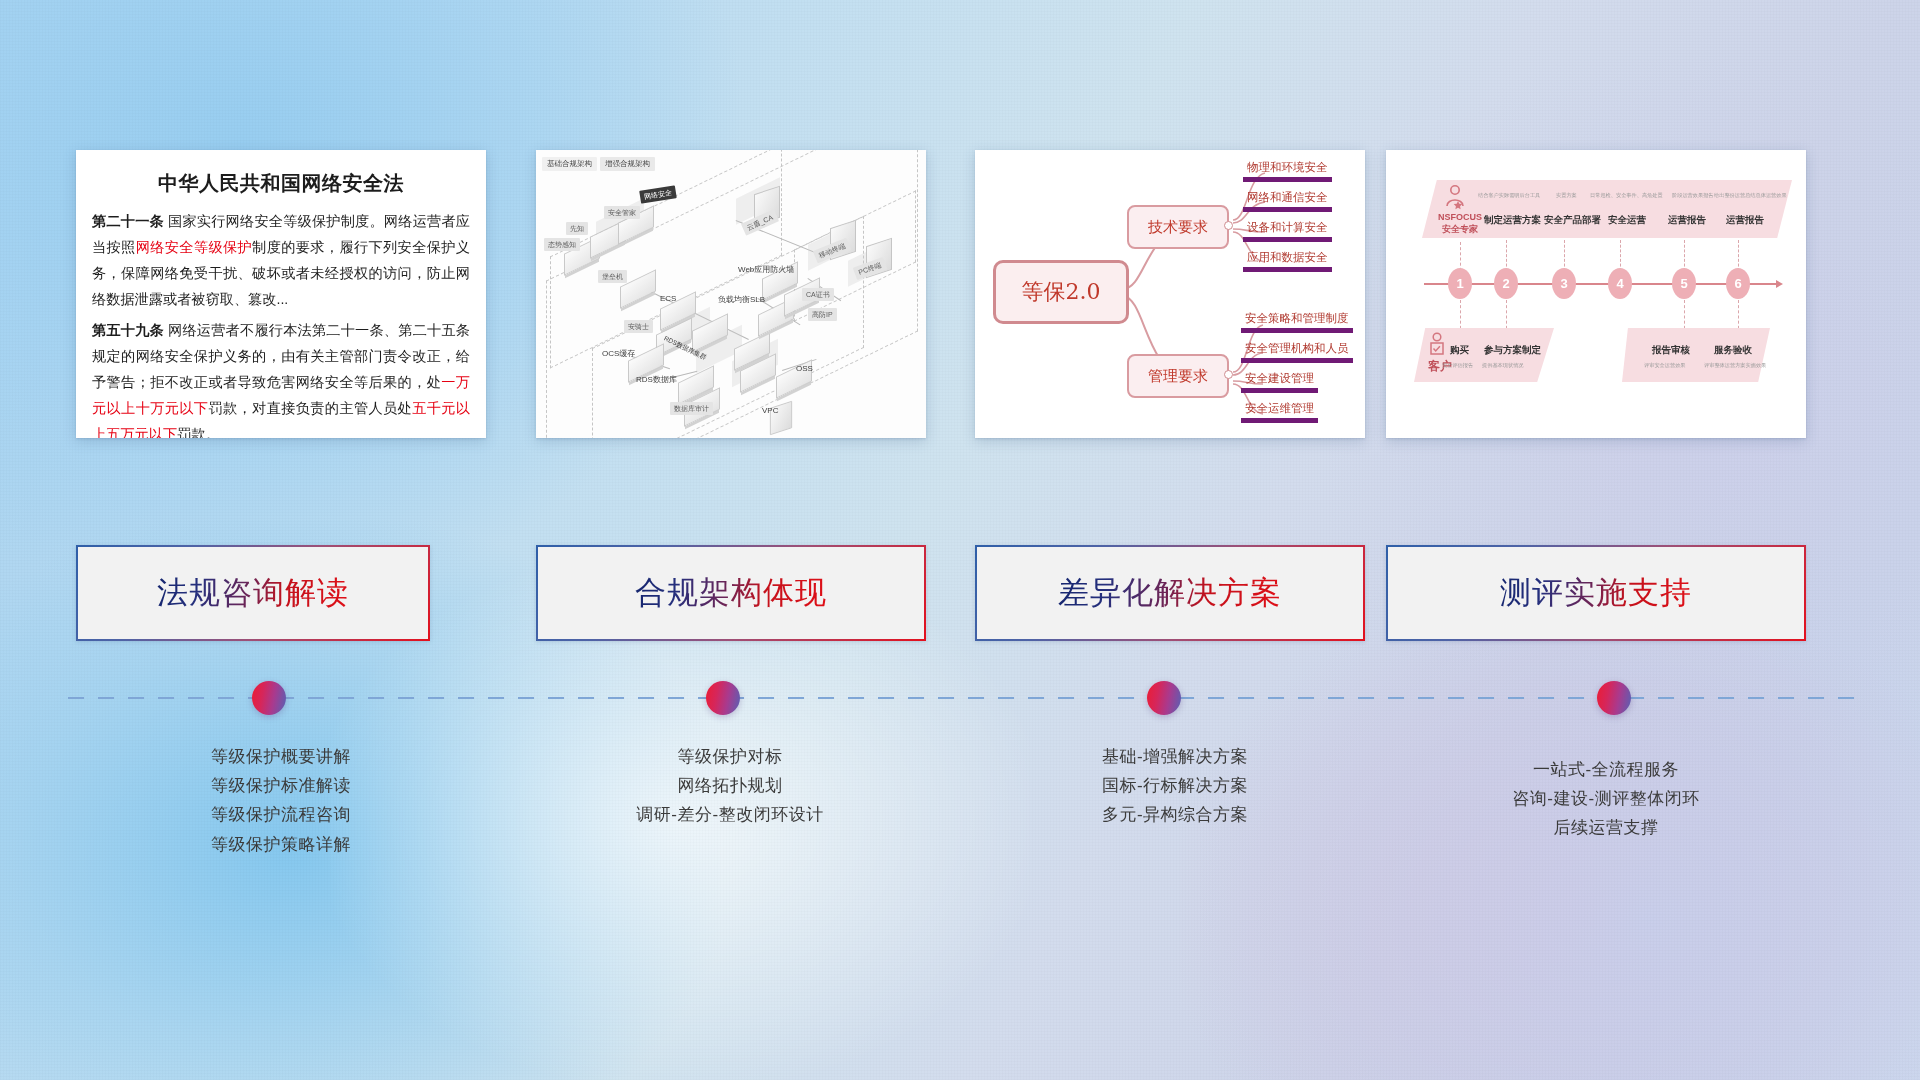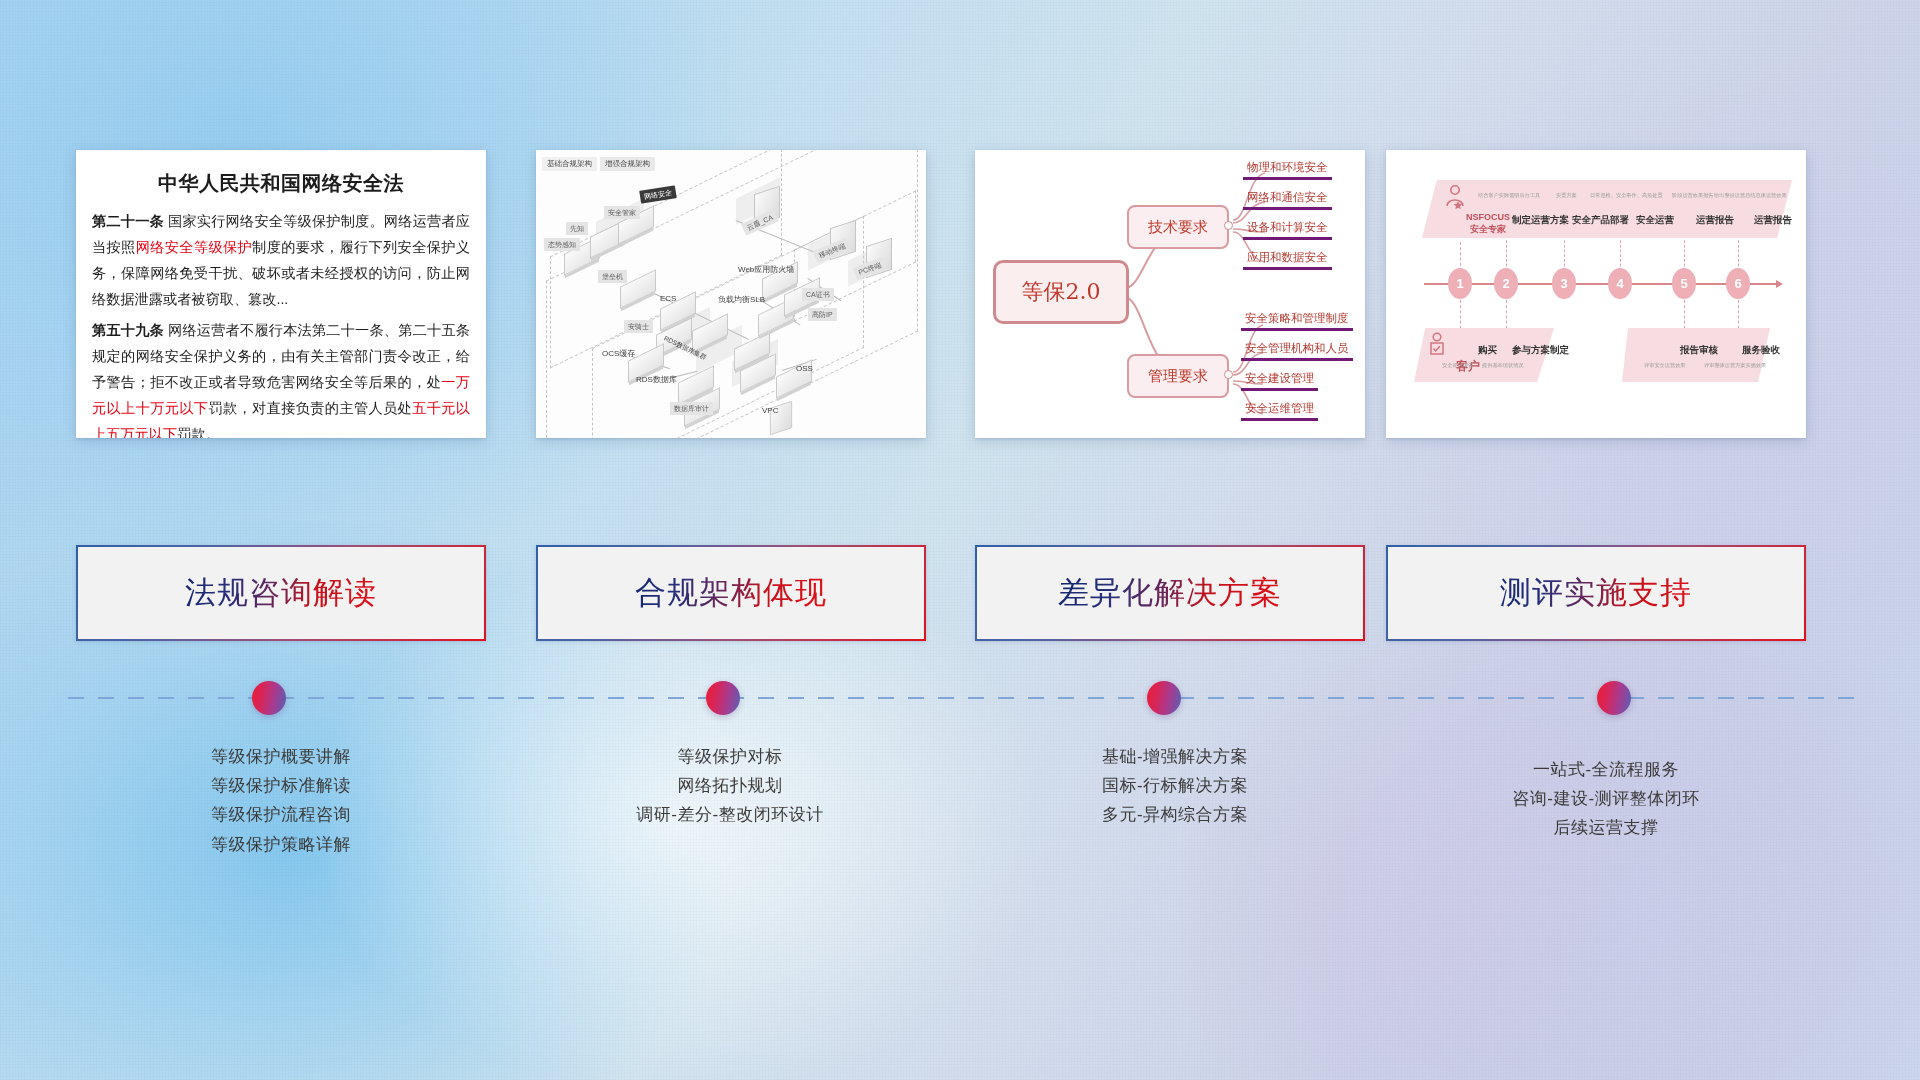--- a/index.html
+++ b/index.html
@@ -119,21 +119,21 @@
   .mm-branch{
     position:absolute;width:98px;height:40px;border:2px solid #d99ba0;border-radius:8px;
     background:#fbeef0;display:flex;align-items:center;justify-content:center;
     font-size:15px;color:#c0392b;font-family:"DejaVu Serif","Liberation Serif",serif;
   }
   #mm-tech{left:152px;top:55px;}
   #mm-mgmt{left:152px;top:204px;}
   .mm-leaf{
     position:absolute;font-size:11.5px;color:#b0392f;white-space:nowrap;
     font-family:"DejaVu Serif","Liberation Serif",serif;
-    border-bottom:3px solid #701a75;padding:0 4px 2px 4px;
+    border-bottom:5px solid #701a75;padding:0 4px 2px 4px;
   }
   .mm-dot{
     position:absolute;width:7px;height:7px;border:1.5px solid #cf8c90;border-radius:50%;
     background:#fff;
   }
 
   
   .proc{position:absolute;inset:0;background:#fff;}
   .proc-band{
     position:absolute;background:#f7dde1;
@@ -142,41 +142,41 @@
   .proc-arrow{
     position:absolute;width:0;height:0;
     border-top:4px solid transparent;border-bottom:4px solid transparent;
     border-left:7px solid #d9868c;
   }
   .proc-node{
     position:absolute;width:24px;height:31px;border-radius:50%;
     background:#eeafb6;color:#fff;font-size:13px;font-weight:bold;
     display:flex;align-items:center;justify-content:center;
   }
-  .proc-main{position:absolute;font-size:9.5px;font-weight:bold;color:#333;white-space:nowrap;margin-left:28px;}
+  .proc-main{position:absolute;font-size:9.5px;font-weight:bold;color:#333;white-space:nowrap;}
   .proc-sub{position:absolute;font-size:5.2px;color:#9a9a9a;white-space:nowrap;}
   .proc-tick{position:absolute;width:1px;border-left:1px dashed #dba6ab;}
 
   
   .title-wrap{
     position:absolute;top:545px;height:96px;padding:2px;box-sizing:border-box;
     background:linear-gradient(128deg,#2f5fa8 0%,#4f63a6 28%,#9f4f76 58%,#e3101d 100%);
     box-shadow:0 1px 4px rgba(70,100,140,.20);
   }
   .title-box{
     width:100%;height:100%;background:#f2f2f2;
     display:flex;align-items:center;justify-content:center;box-sizing:border-box;
   }
   .title-text{
     font-size:31px;font-weight:normal;letter-spacing:1px;
     background:linear-gradient(100deg,#14256e 0%,#26307d 22%,#6d2455 48%,#c4121c 66%,#e01018 100%);
     -webkit-background-clip:text;background-clip:text;color:transparent;
     -webkit-text-fill-color:transparent;
   }
-  #title-1{left:76px;width:410px;}
+  #title-1{left:76px;width:354px;}
   #title-2{left:536px;width:390px;}
   #title-3{left:975px;width:390px;}
   #title-4{left:1386px;width:420px;}
 
   
   #timeline{
     position:absolute;left:68px;top:697px;width:1790px;height:2px;
     background-image:linear-gradient(to right,#7fa6d6 0 16px, rgba(255,255,255,0) 16px 30px);
     background-size:30px 2px;background-repeat:repeat-x;
   }

